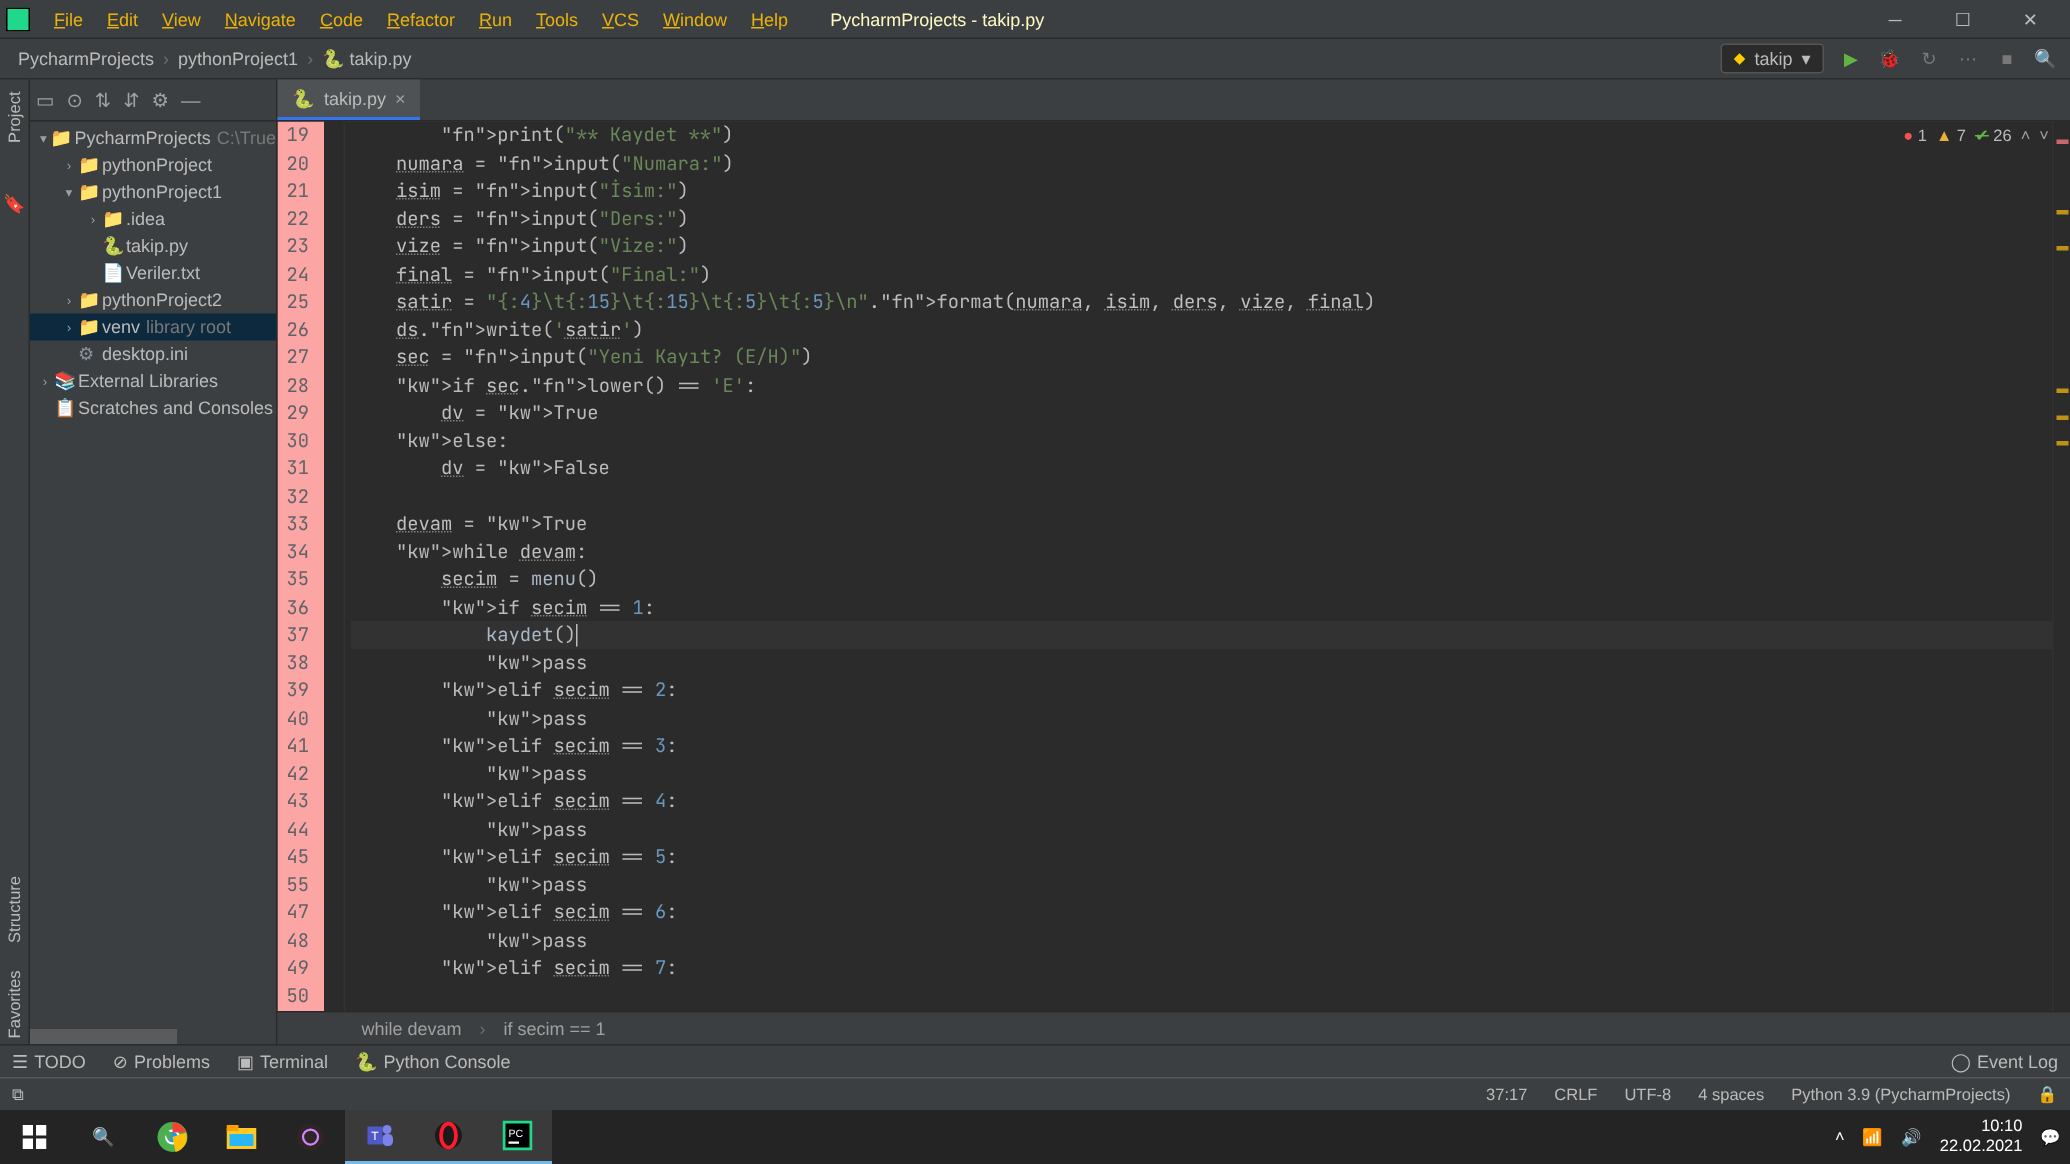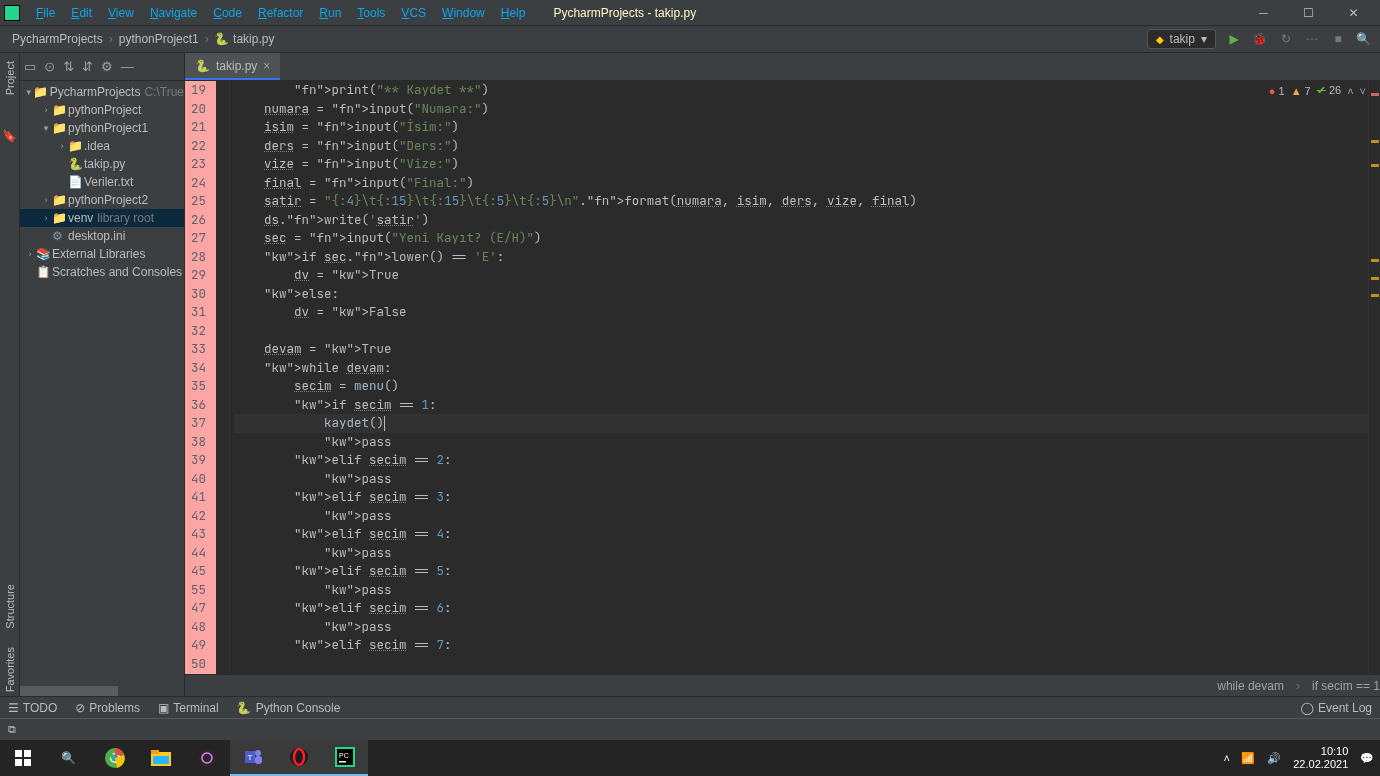--- a/index.html
+++ b/index.html
@@ -25,21 +25,21 @@
   border-bottom: 1px solid #2a2a2a;
 }
 .titlebar .app-icon {
   width: 16px; height: 16px;
   background: #21d789;
   margin-right: 8px;
   border: 1px solid #000;
 }
 .menu-item {
   padding: 0 8px;
-  color: #0ea5e9;
+  color: #eab308;
   cursor: pointer;
 }
 .menu-item .mnemonic { text-decoration: underline; }
 .titlebar .title-text {
   margin-left: 20px;
   color: #fef9c3;
 }
 .window-controls {
   margin-left: auto;
   display: flex;
@@ -231,21 +231,20 @@
 .editor-breadcrumb {
   height: 22px;
   background: #3c3f41;
   border-top: 1px solid #2a2a2a;
   display: flex;
   align-items: center;
   padding-left: 56px;
   gap: 10px;
   font-size: 12px;
   color: #a0a0a0;
-  justify-content: flex-end;
 }
 
 
 .bottom-tabs {
   height: 22px;
   background: #3c3f41;
   border-top: 1px solid #2a2a2a;
   display: flex;
   align-items: center;
   padding: 0 8px;
@@ -527,20 +526,28 @@
 <div class="bottom-tabs">
   <span class="tab">☰ <span>TODO</span></span>
   <span class="tab">⊘ <span>Problems</span></span>
   <span class="tab">▣ <span>Terminal</span></span>
   <span class="tab">🐍 <span>Python Console</span></span>
   <span class="tab right">◯ <span>Event Log</span></span>
 </div>
 
 <div class="statusbar">
   <span>⧉</span>
+  <div class="right">
+    <span>37:17</span>
+    <span>CRLF</span>
+    <span>UTF-8</span>
+    <span>4 spaces</span>
+    <span>Python 3.9 (PycharmProjects)</span>
+    <span>🔒</span>
+  </div>
 </div>
 
 <div class="win-taskbar">
   <div class="task-item">
     <svg width="16" height="16" viewBox="0 0 16 16">
         <rect x="0" y="0" width="7" height="7" fill="#fff"></rect>
         <rect x="9" y="0" width="7" height="7" fill="#fff"></rect>
         <rect x="0" y="9" width="7" height="7" fill="#fff"></rect>
         <rect x="9" y="9" width="7" height="7" fill="#fff"></rect>
       </svg>

